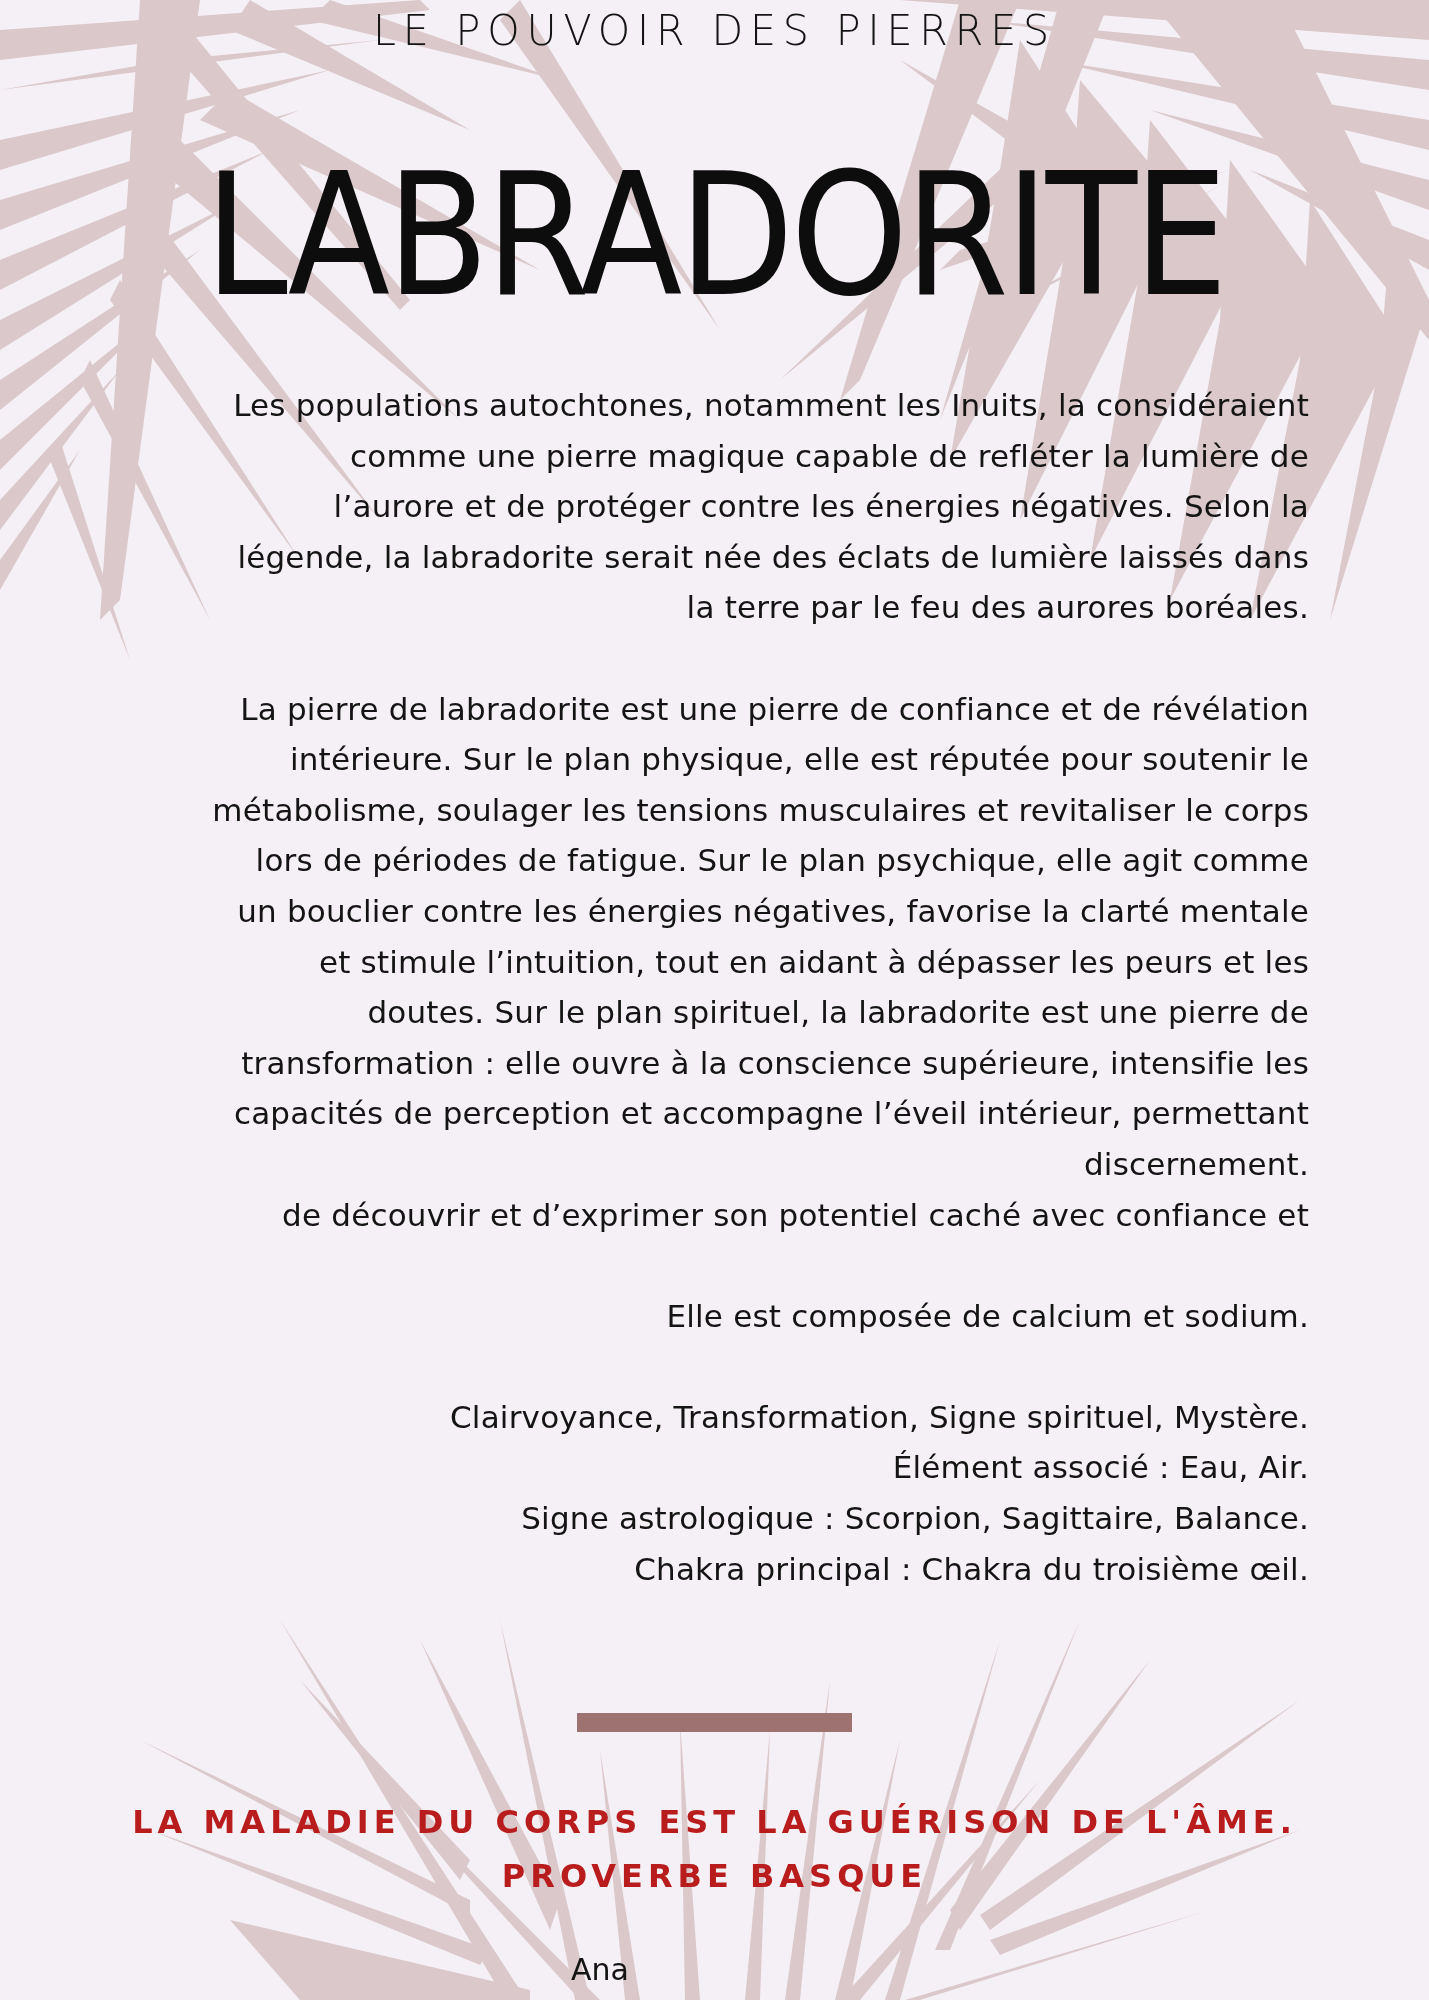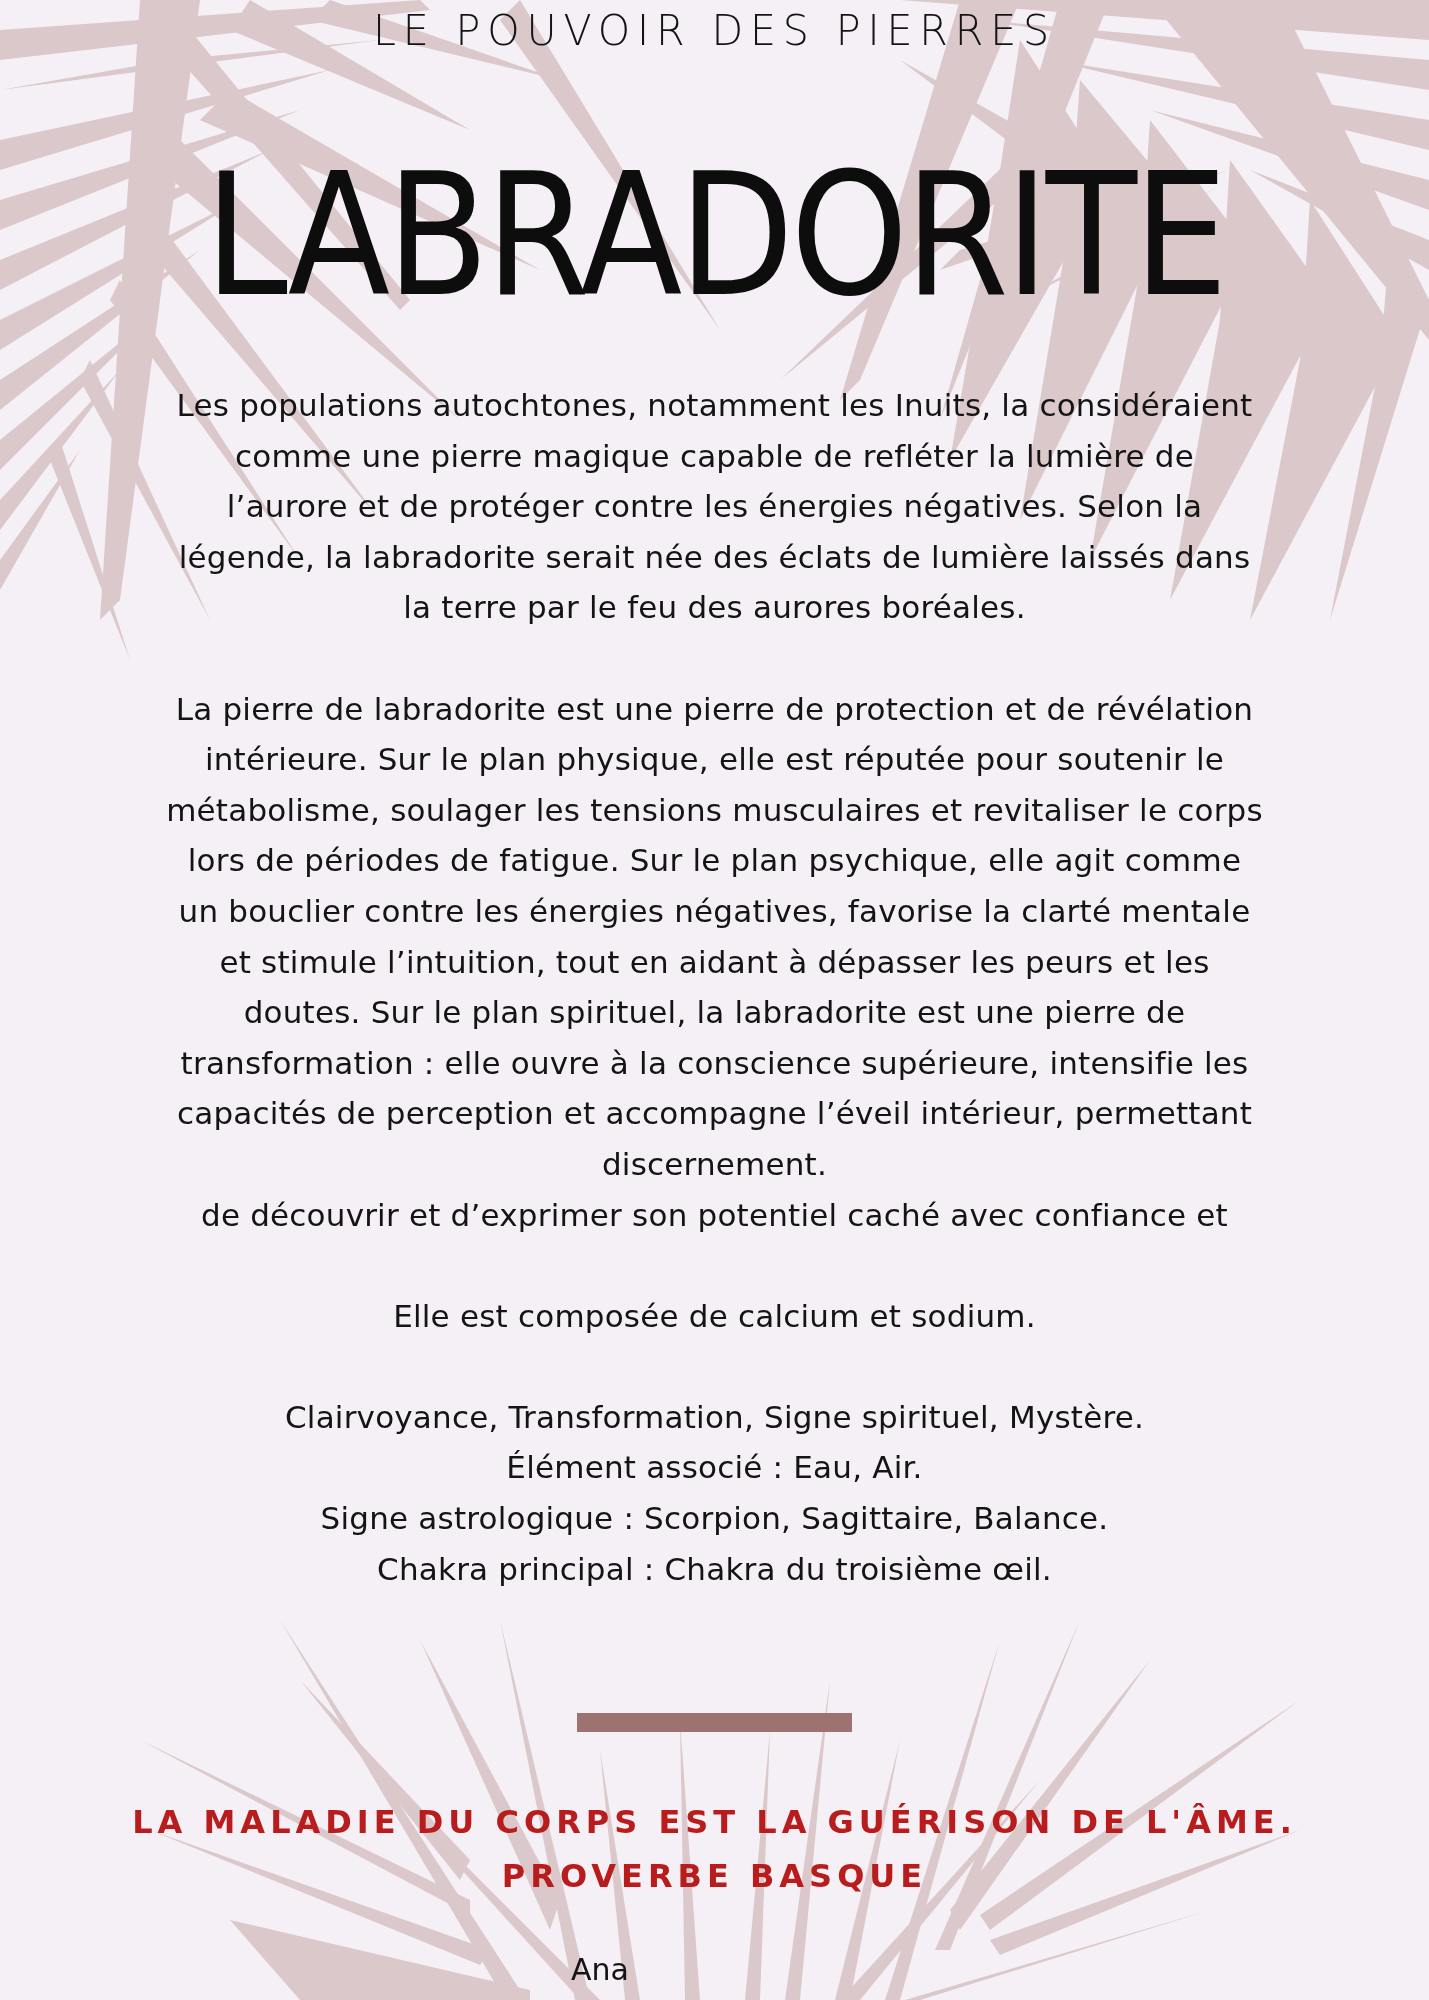--- a/index.html
+++ b/index.html
@@ -23,21 +23,21 @@
     font-size: 170px; line-height: 190px; color: #0d0d0d;
     letter-spacing: -4px;
     transform: scaleX(0.88); transform-origin: center;
   }
   .body-text {
     position: absolute; left: 120px; width: 1189px; top: 380px; text-align: center;
     font-family: "DejaVu Sans", sans-serif; font-size: 31px; line-height: 50.6px;
     color: #141414; letter-spacing: 0.2px;
   }
   .body-text p { margin: 0 0 50.6px 0; }
-  .body-text .line { display: block; white-space: nowrap; }
+  .body-text .line { display: block; white-space: nowrap; text-align: right; }
   .props { margin: 0; }
   .divider-bar {
     position: absolute; left: 577px; top: 1713px; width: 275px; height: 19px;
     background: #9e7271;
   }
   .quote {
     position: absolute; left: 0; width: 1429px; top: 1795px; text-align: center;
     font-family: "DejaVu Sans", sans-serif; font-weight: bold; font-size: 32px;
     line-height: 54px; letter-spacing: 5px; color: #b91c1c;
   }
@@ -122,21 +122,21 @@
 
   <div class="body-text">
     <p>
       <span class="line">Les populations autochtones, notamment les Inuits, la considéraient</span>
       <span class="line">comme une pierre magique capable de refléter la lumière de</span>
       <span class="line">l’aurore et de protéger contre les énergies négatives. Selon la</span>
       <span class="line">légende, la labradorite serait née des éclats de lumière laissés dans</span>
       <span class="line">la terre par le feu des aurores boréales.</span>
     </p>
     <p>
-      <span class="line">La pierre de labradorite est une pierre de protection et de révélation</span>
+      <span class="line">La pierre de labradorite est une pierre de confiance et de révélation</span>
       <span class="line">intérieure. Sur le plan physique, elle est réputée pour soutenir le</span>
       <span class="line">métabolisme, soulager les tensions musculaires et revitaliser le corps</span>
       <span class="line">lors de périodes de fatigue. Sur le plan psychique, elle agit comme</span>
       <span class="line">un bouclier contre les énergies négatives, favorise la clarté mentale</span>
       <span class="line">et stimule l’intuition, tout en aidant à dépasser les peurs et les</span>
       <span class="line">doutes. Sur le plan spirituel, la labradorite est une pierre de</span>
       <span class="line">transformation : elle ouvre à la conscience supérieure, intensifie les</span>
       <span class="line">capacités de perception et accompagne l’éveil intérieur, permettant</span>
       <span class="line">discernement.</span>
       <span class="line">de découvrir et d’exprimer son potentiel caché avec confiance et</span>

